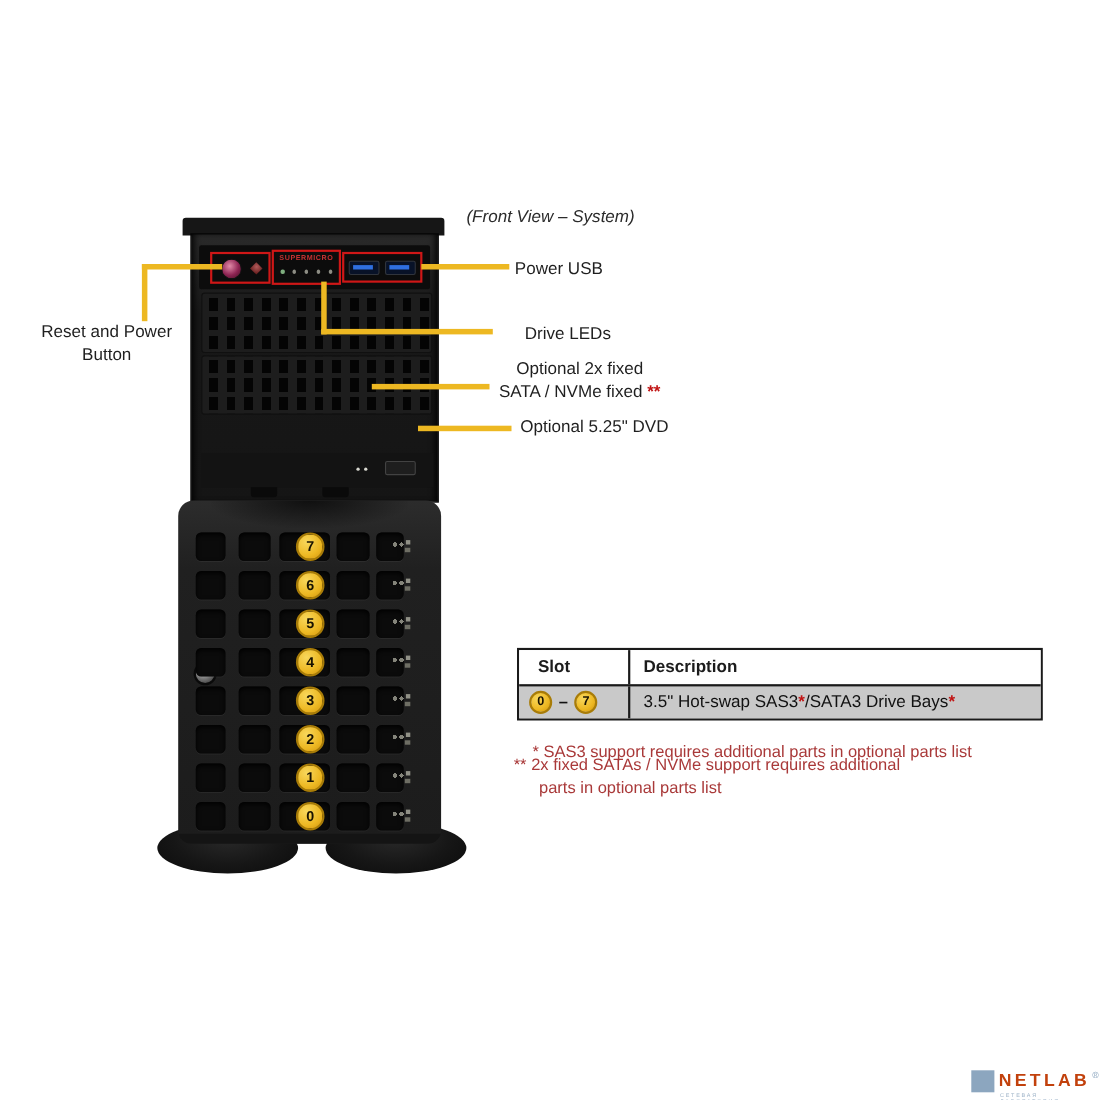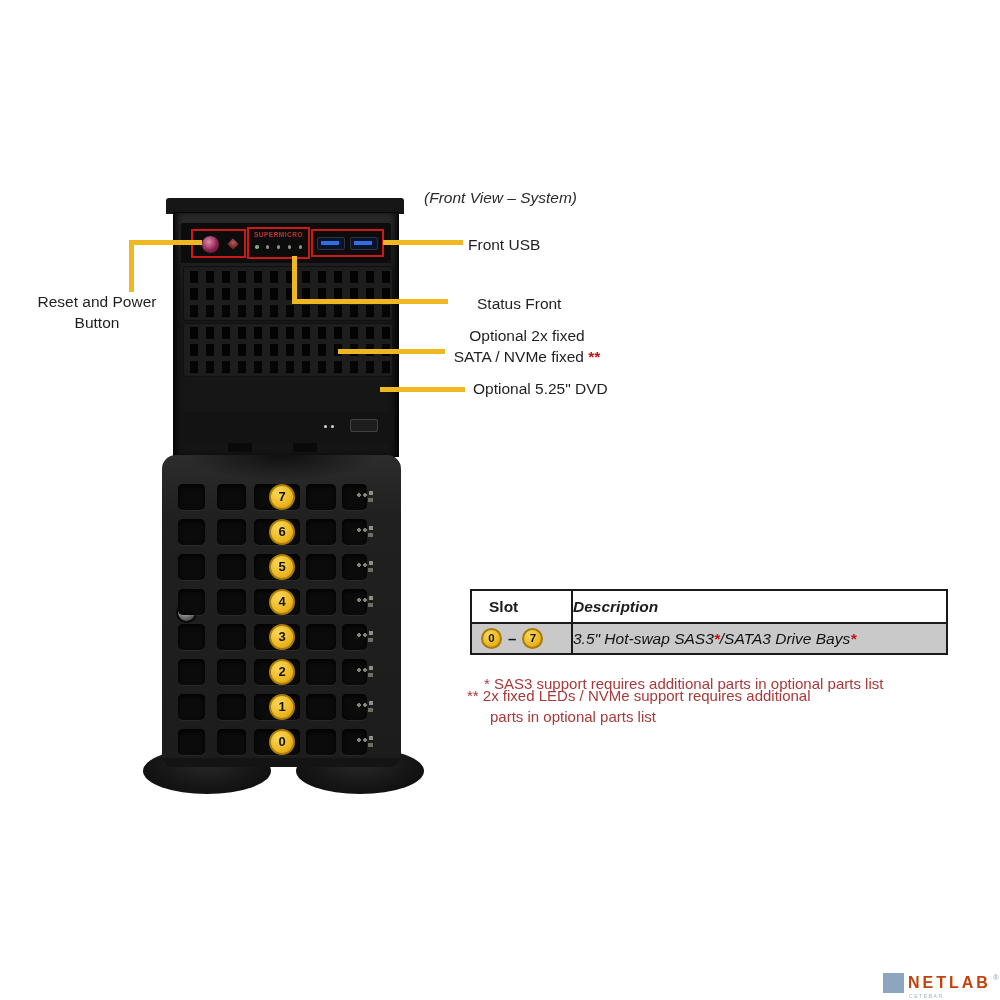--- a/index.html
+++ b/index.html
@@ -75,21 +75,21 @@
   .lbl-center{text-align:center;white-space:normal;line-height:21px;}
   .marker-red{color:#c11414;font-weight:bold;}
   .title{position:absolute;left:424px;top:189px;font-size:15.5px;font-style:italic;color:#2b2b2b;z-index:5;}
 
   
   .spec-table{position:absolute;left:470px;top:589px;width:478px;border:2px solid #1a1a1a;box-sizing:border-box;z-index:5;}
   .t-row{display:flex;}
   .t-head{height:31px;background:#fff;}
   .t-data{height:29px;background:#c9c9c9;border-top:2px solid #1a1a1a;}
   .t-c1{width:101px;border-right:2px solid #1a1a1a;box-sizing:border-box;display:flex;align-items:center;}
-  .t-c2{flex:1;display:flex;align-items:center;font-style:italic;}
+  .t-c2{flex:1;display:flex;align-items:center;padding-left:12px;}
   .t-head .t-c1{padding-left:17px;font-weight:bold;font-size:15.5px;}
   .t-head .t-c2{font-weight:bold;font-size:15.5px;}
   .t-data .t-c1{padding-left:9px;gap:0;}
   .t-data .t-c2{font-size:15.5px;color:#111;}
   .slot-badge{display:inline-block;width:21px;height:21px;border-radius:50%;box-sizing:border-box;
         background:radial-gradient(circle at 35% 30%,#f8d75c,#edb822 60%,#d1950f);border:2px solid #a87c08;
         color:#181200;font-size:11.5px;font-weight:bold;text-align:center;line-height:17px;}
   .slot-dash{margin:0 6px;font-weight:bold;color:#111;font-size:15px;}
 
   .footnote{position:absolute;font-size:15px;color:#a93939;white-space:nowrap;z-index:5;}
@@ -228,22 +228,22 @@
   <div class="cl" style="left:383px;top:240px;width:80px;height:5px;"></div>
   <div class="cl" style="left:292px;top:256px;width:5px;height:48px;"></div>
   <div class="cl" style="left:292px;top:299px;width:156px;height:5px;"></div>
   <div class="cl" style="left:338px;top:349px;width:107px;height:5px;"></div>
   <div class="cl" style="left:380px;top:387px;width:85px;height:5px;"></div>
 
   <div class="lbl lbl-center" style="left:7px;top:291px;width:180px;">
     <span>Reset and Power</span><br>
     <span>Button</span>
   </div>
-  <div class="lbl" style="left:468px;top:236px;">Front USB</div>
-  <div class="lbl" style="left:477px;top:295px;">Status Front</div>
+  <div class="lbl" style="left:468px;top:236px;">Power USB</div>
+  <div class="lbl" style="left:477px;top:295px;">Drive LEDs</div>
   <div class="lbl lbl-center" style="left:428px;top:325px;width:198px;">
     <span>Optional 2x fixed</span><br>
     <span>SATA / NVMe fixed</span>
     <span class="marker-red">**</span>
   </div>
   <div class="lbl" style="left:473px;top:380px;">Optional 5.25" DVD</div>
 
   <div class="spec-table">
     <div class="t-row t-head">
       <div class="t-c1">Slot</div>
@@ -258,21 +258,21 @@
       <div class="t-c2">
         <span>3.5" Hot-swap SAS3</span>
           <span class="marker-red">*</span>
           <span>/SATA3 Drive Bays</span>
           <span class="marker-red">*</span>
       </div>
     </div>
   </div>
 
   <div class="footnote" style="left:484px;top:662px;margin-top:13px;">* SAS3 support requires additional parts in optional parts list</div>
-  <div class="footnote" style="left:467px;top:687px;">** 2x fixed LEDs / NVMe support requires additional</div>
+  <div class="footnote" style="left:467px;top:687px;">** 2x fixed SATAs / NVMe support requires additional</div>
   <div class="footnote" style="left:490px;top:708px;">parts in optional parts list</div>
 
   <div class="watermark">
     <div class="wm-row">
       <div class="wm-sq"></div>
       <div class="wm-name">NETLAB</div>
       <div class="wm-reg">®</div>
     </div>
     <div class="wm-tag">СЕТЕВАЯ ЛАБОРАТОРИЯ</div>
   </div>

